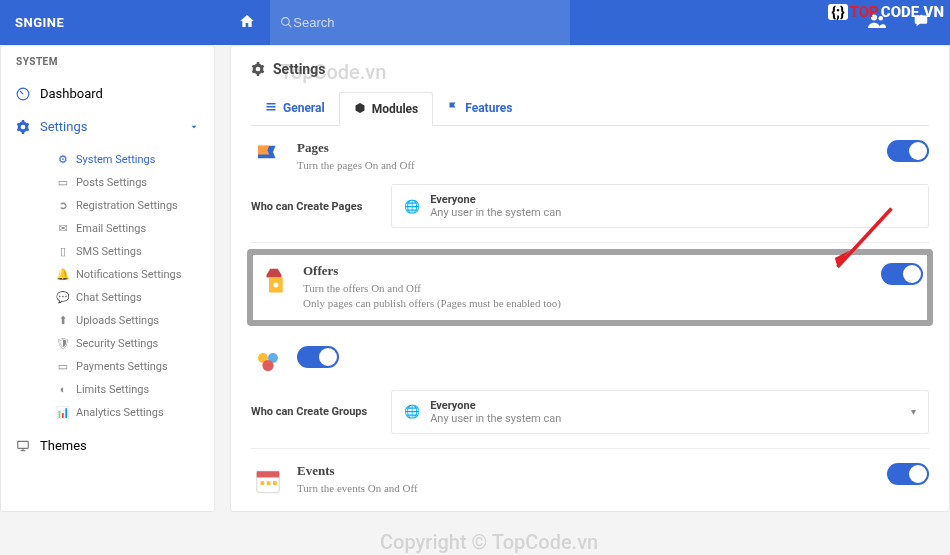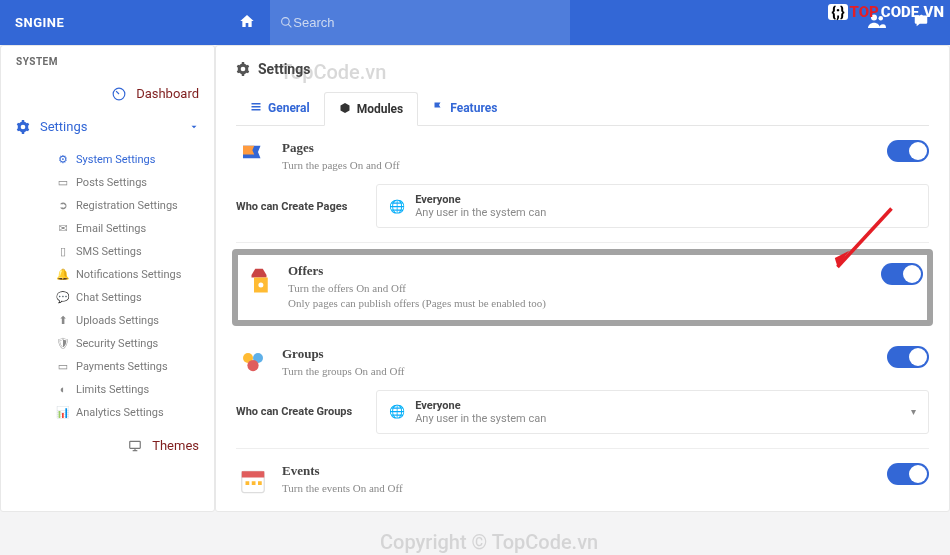--- a/index.html
+++ b/index.html
@@ -10,24 +10,24 @@
 .search-wrap { background: #4f7ddb; border-radius: 4px; display: flex; align-items: center; padding: 20px 10px; width: 300px; }
 .search-wrap svg { flex-shrink: 0; }
 .search-in { background: transparent; border: none; color: #cdd9f0; font-size: 13px; outline: none; width: 100%; }
 .search-in::placeholder { color: #cdd9f0; }
 .spacer { flex: 1; }
 .topicon { color: #fff; font-size: 15px; margin: 0 6px; }
 .topcode-badge { position: absolute; right: 0; top: 0; padding: 3px 6px; display: flex; align-items: center; gap: 2px; }
 .topcode-badge .bracket { background: #fff; color: #000; font-weight: 900; font-size: 14px; padding: 0 3px; border-radius: 3px; }
 .topcode-badge .t1 { color: #e41e26; font-weight: 800; font-size: 15px; }
 .topcode-badge .t2 { color: #fff; font-weight: 800; font-size: 15px; }
-.layout { display: flex; padding: 0; }
+.layout { display: flex; gap: 15px; padding: 0; }
 .sidebar { width: 215px; background: #fff; border: 1px solid #e8e8e8; border-radius: 3px; }
 .side-cat { padding: 10px 15px; font-size: 10px; font-weight: 700; color: #6b6b6b; letter-spacing: 0.5px; }
-.side-item { padding: 9px 15px; display: flex; align-items: center; gap: 10px; font-size: 13px; color: #7f1d1d; cursor: pointer; justify-content: flex-end; }
+.side-item { padding: 9px 15px; display: flex; align-items: center; gap: 10px; font-size: 13px; color: #000000; cursor: pointer; }
 .side-item.active { color: #3367d6; justify-content: space-between; }
 .side-item.active .left { display: flex; align-items: center; gap: 10px; }
 .side-sub { padding: 5px 0 5px 36px; }
 .side-sub-item { padding: 5px 8px 5px 20px; font-size: 11px; color: #7a7a7a; display: flex; align-items: center; gap: 7px; cursor: pointer; }
 .side-sub-item.sel { color: #3367d6; }
 .side-sub-item .ic { width: 12px; display: inline-flex; align-items: center; justify-content: center; color: #8a8a8a; }
 .side-sub-item.sel .ic { color: #3367d6; }
 .main { flex: 1; background: #fff; border: 1px solid #e8e8e8; border-radius: 3px; padding: 15px 20px 0 20px; overflow-y: auto; max-height: 490px; }
 .main-title { font-weight: 700; font-size: 14px; color: #444; display: flex; align-items: center; gap: 8px; margin-bottom: 15px; }
 .tabs { display: flex; border-bottom: 1px solid #e5e5e5; }
@@ -251,24 +251,20 @@
 
     <div class="module">
       <div class="mod-head">
         <div class="mod-ic">
             <svg width="30" height="30" viewBox="0 0 24 24">
               <circle cx="8" cy="8" r="4" fill="#ffbb33"></circle>
               <circle cx="16" cy="8" r="4" fill="#5fb0e8"></circle>
               <circle cx="12" cy="14" r="4.5" fill="#e05d5d"></circle>
             </svg>
           </div>
-        <div class="mod-txt">
-          <div class="mod-title">Groups</div>
-          <div class="mod-desc">Turn the groups On and Off</div>
-        </div>
         <div class="toggle"></div>
       </div>
       <div class="mod-setting">
         <div class="mod-setting-label">Who can Create Groups</div>
         <div class="mod-setting-val">
           <span class="globe">🌐</span>
           <span class="vtxt">
             <div class="vtitle">Everyone</div>
             <div class="vsub">Any user in the system can</div>
           </span>

